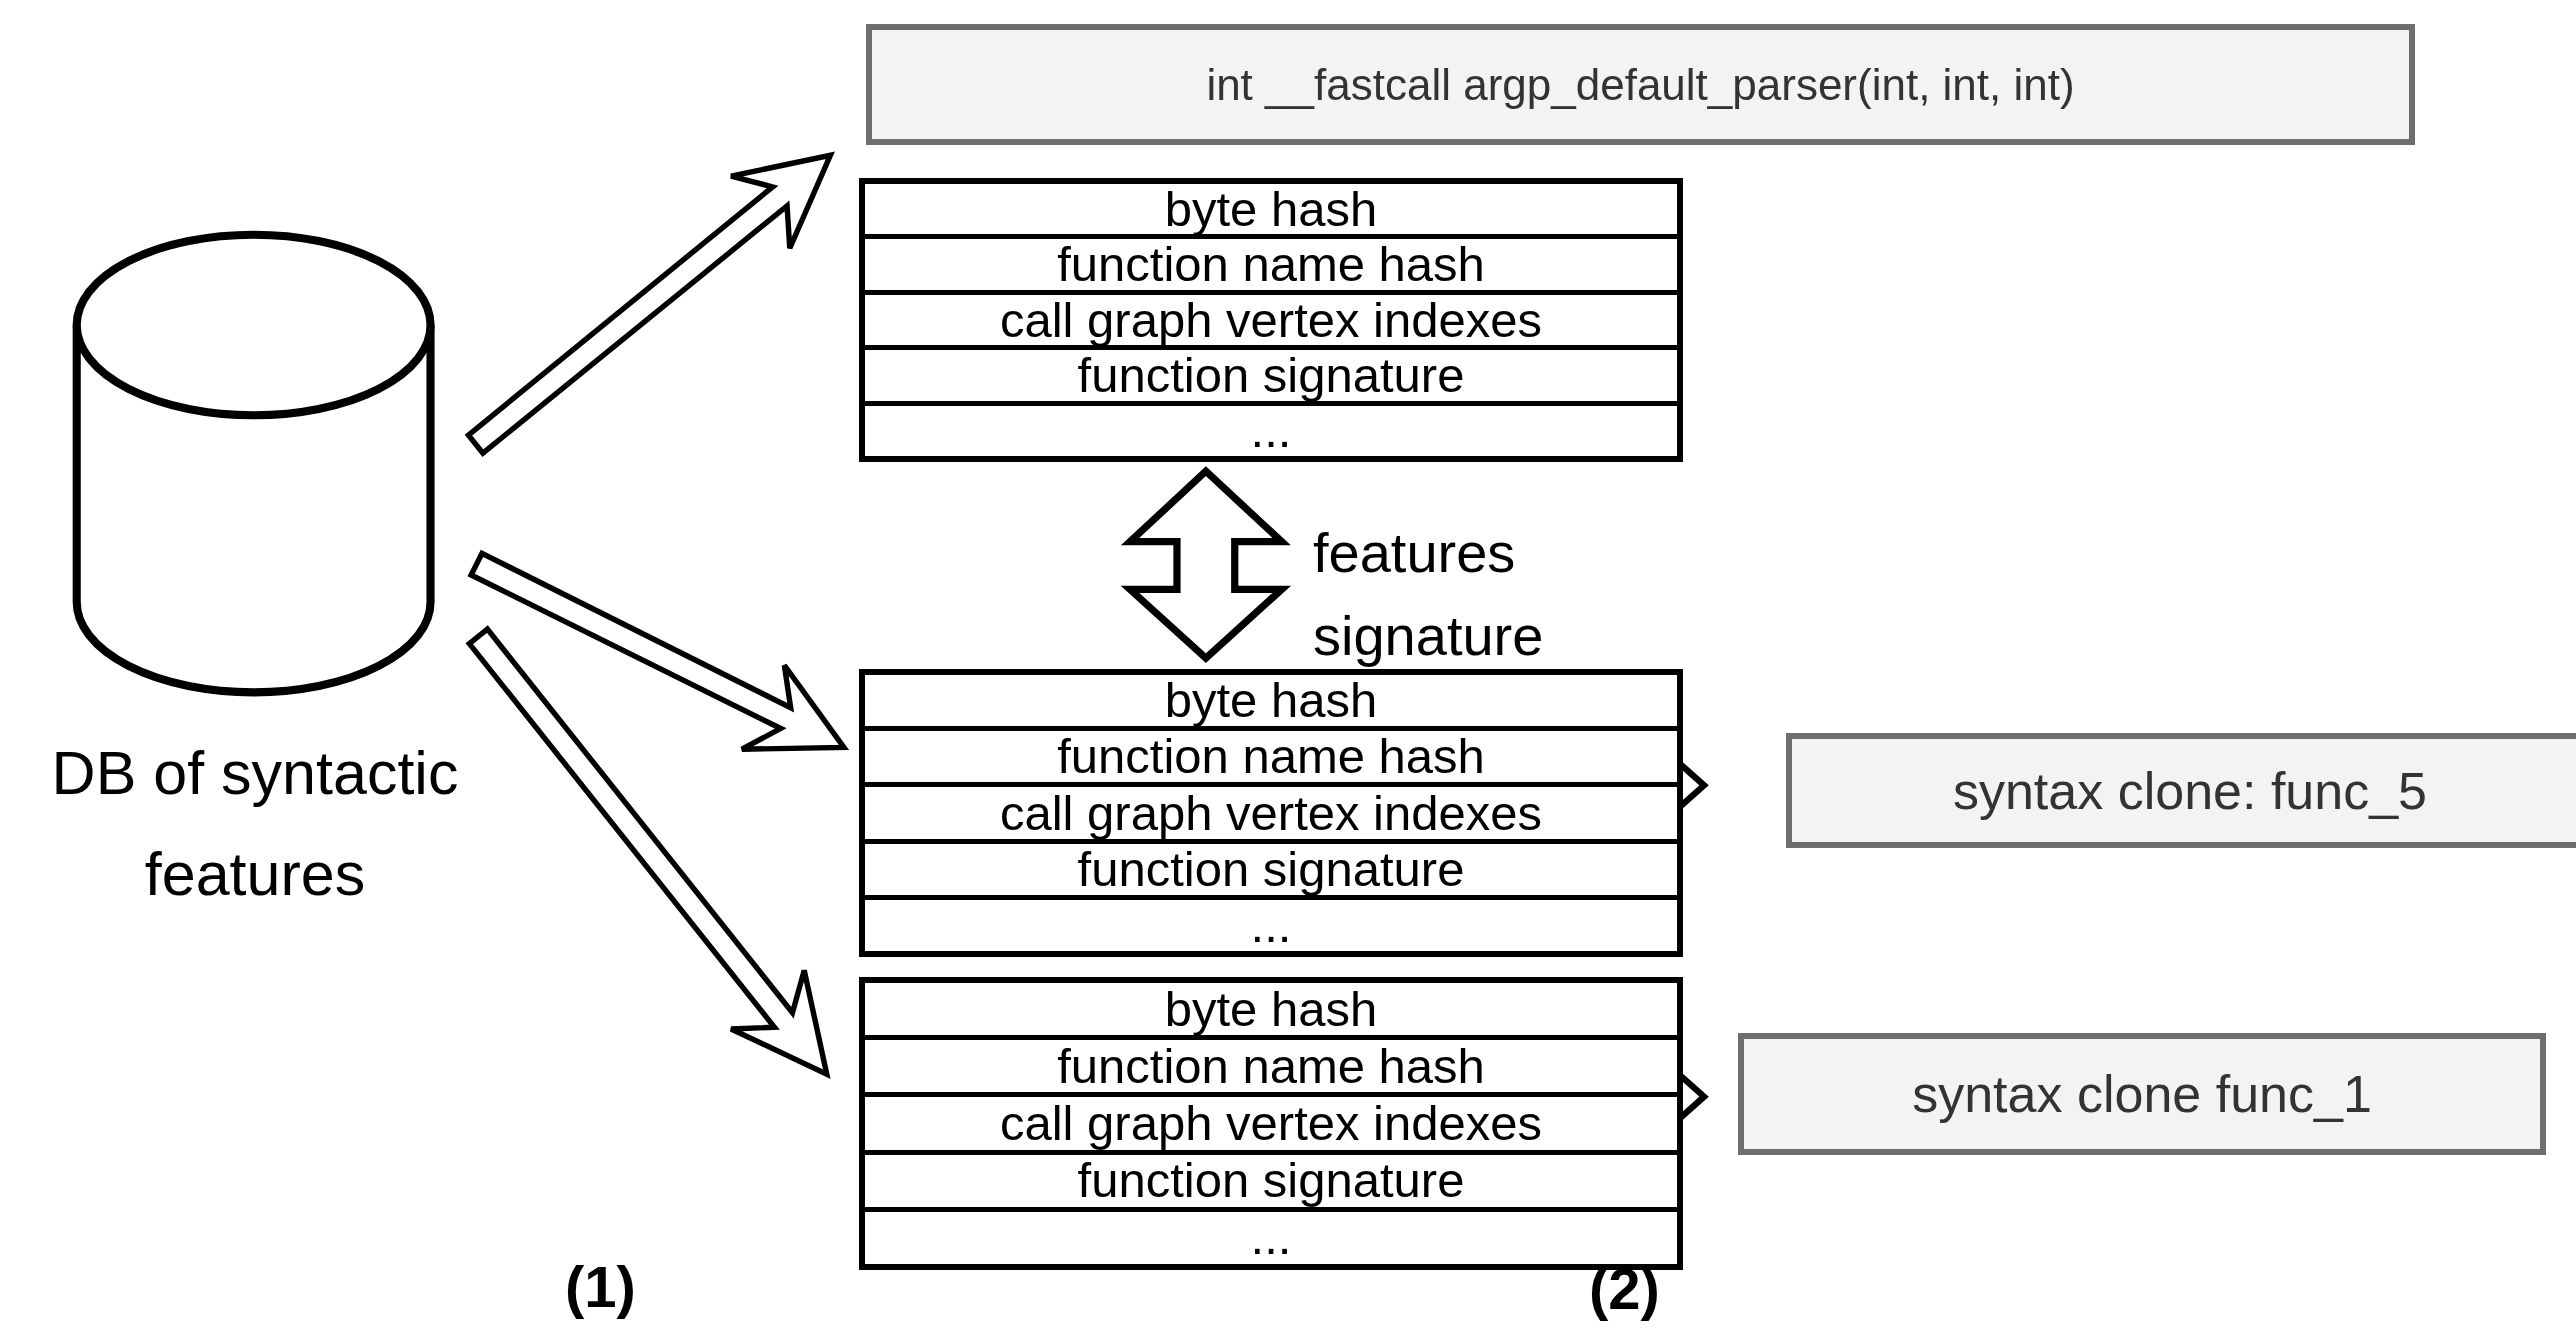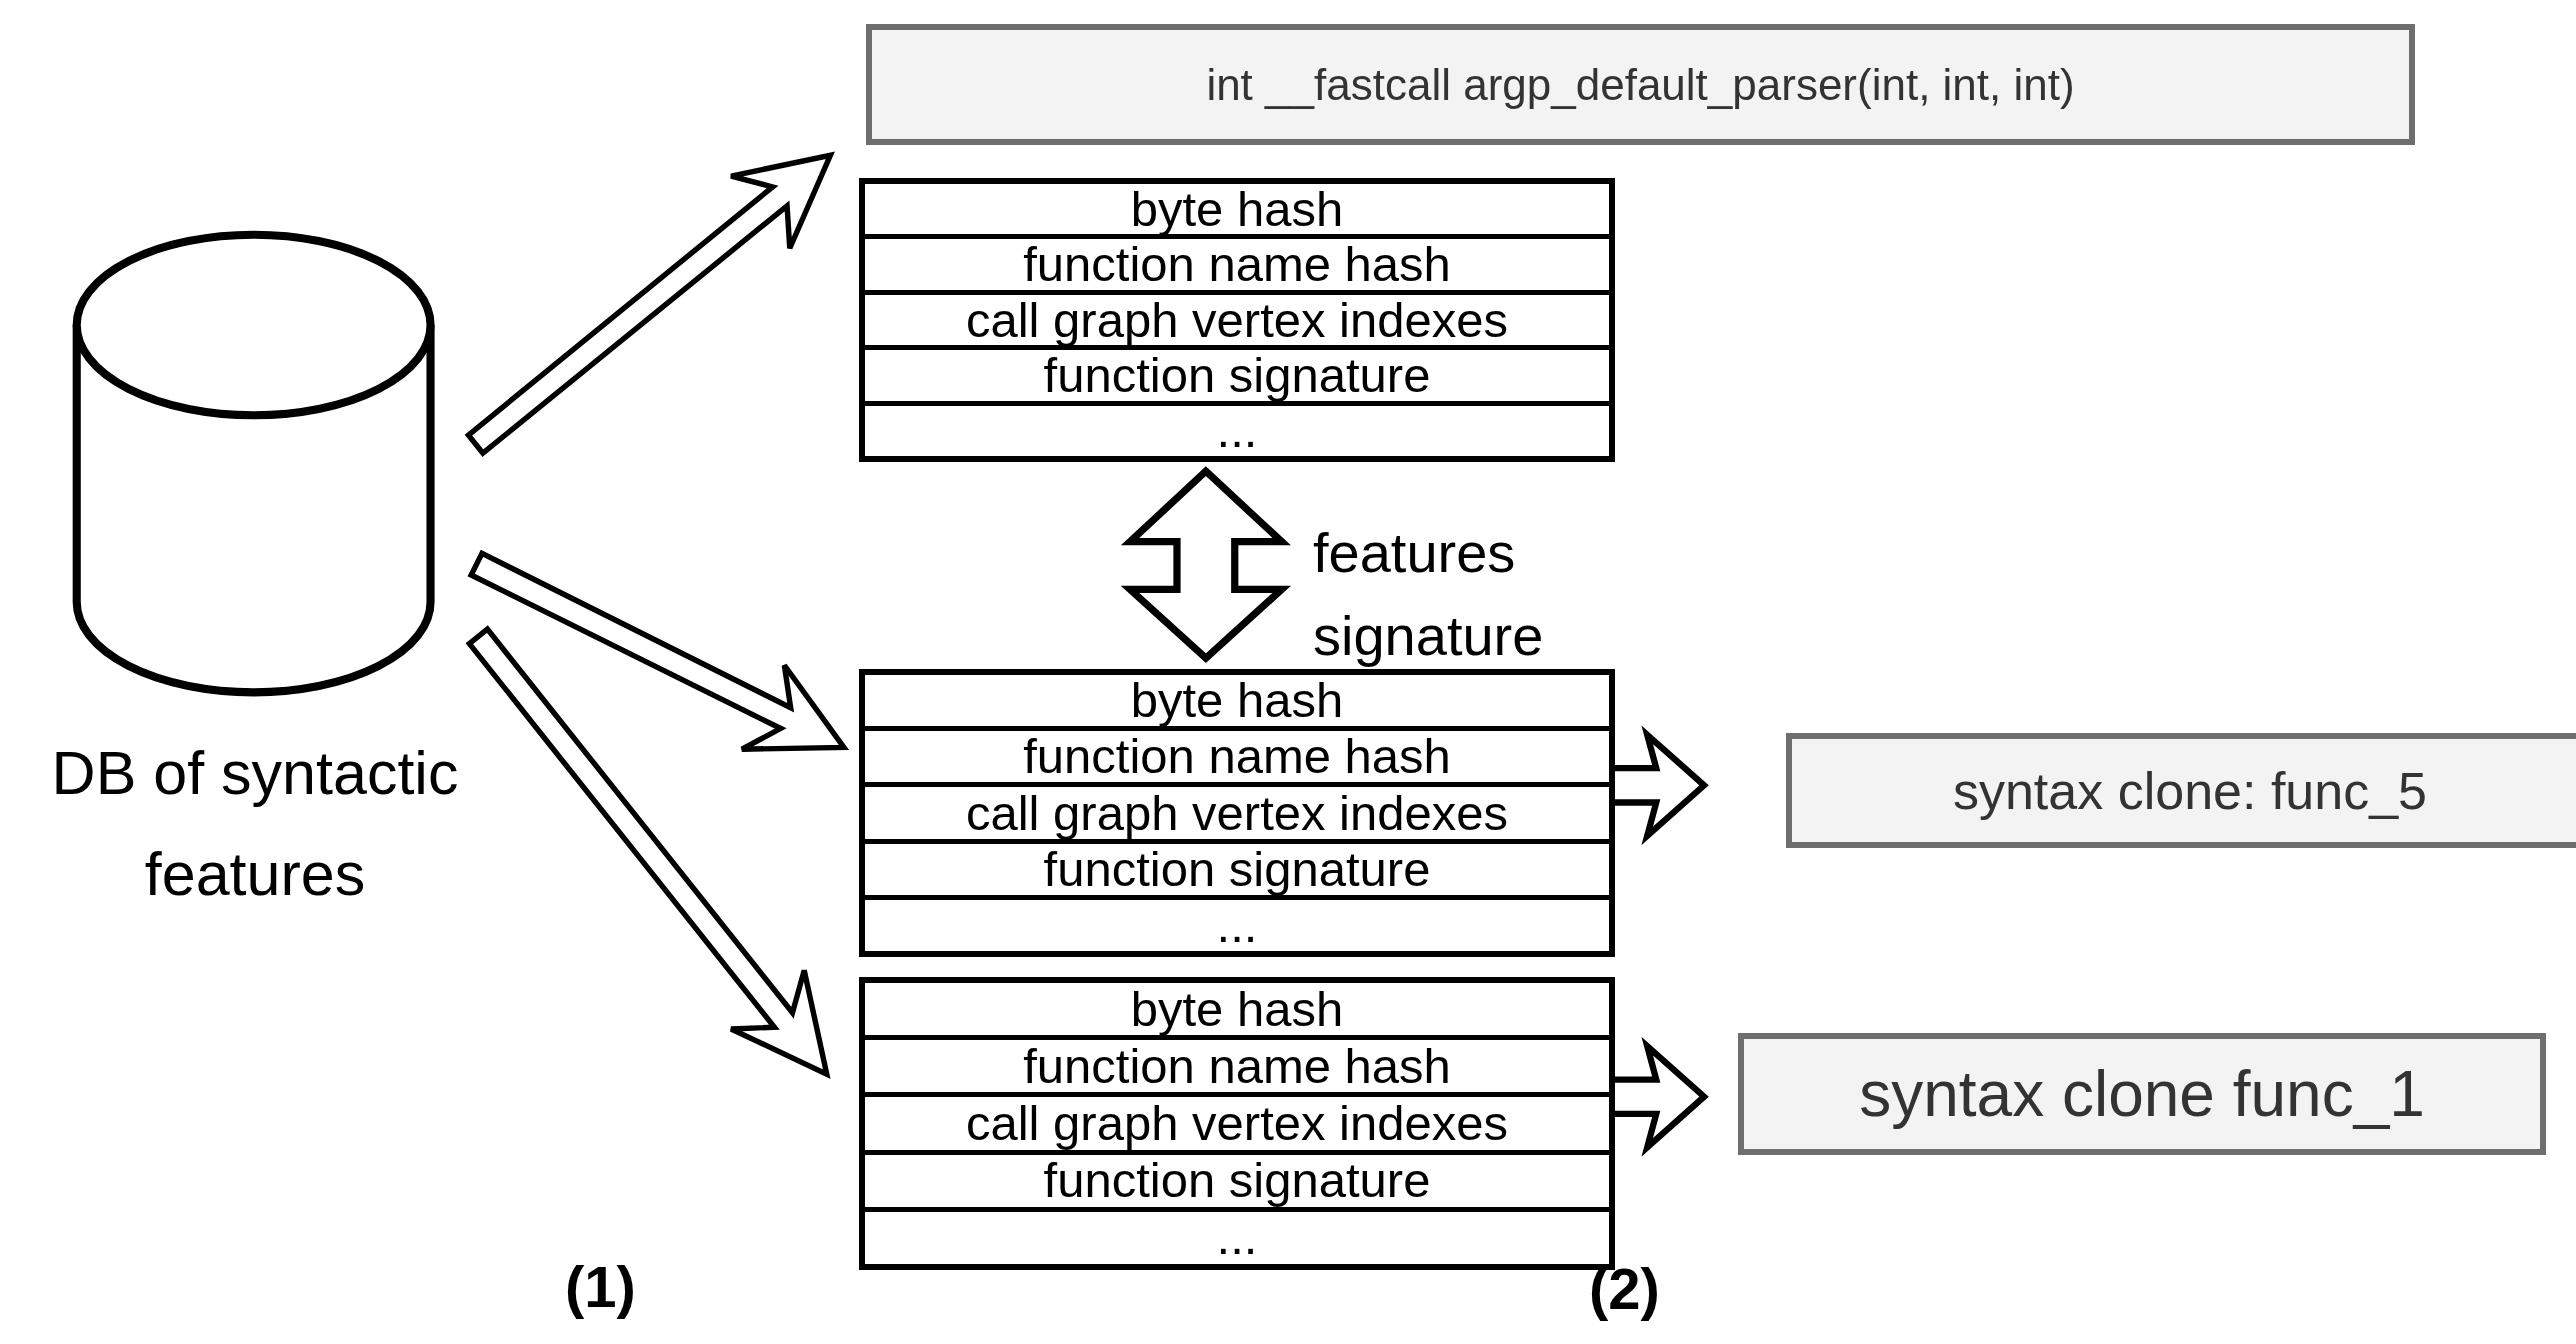--- a/index.html
+++ b/index.html
@@ -8,23 +8,23 @@
     font-family:"Liberation Sans",sans-serif;overflow:hidden;
   }
   .shape-layer{position:absolute;left:0;top:0;}
   .box{
     position:absolute;display:flex;align-items:center;justify-content:center;
     background:#f3f3f3;border:6.3px solid #6e6e6e;box-sizing:border-box;color:#333333;
     white-space:nowrap;
   }
   .fn-box{left:866px;top:24.4px;width:1549px;height:121px;font-size:44px;}
   .clone-box-1{left:1738px;top:733px;width:808px;height:115px;font-size:52px;margin-left:48px;}
-  .clone-box-2{left:1738px;top:1033px;width:808px;height:122px;font-size:64px;}
+  .clone-box-2{left:1738px;top:1033px;width:808px;height:122px;font-size:52px;}
   .ftable{
-    position:absolute;left:859px;width:756px;display:flex;flex-direction:column;
+    position:absolute;left:859px;width:824px;display:flex;flex-direction:column;
     border:6.3px solid #000000;background:#ffffff;box-sizing:border-box;
   }
   .ftable-1{top:178px;height:284px;}
   .ftable-2{top:669px;height:288px;}
   .ftable-3{top:977px;height:293px;}
   .frow{
     flex:1;display:flex;align-items:center;justify-content:center;
     font-size:49px;color:#000000;border-top:5.4px solid #000000;line-height:1;
     white-space:nowrap;overflow:hidden;
   }

